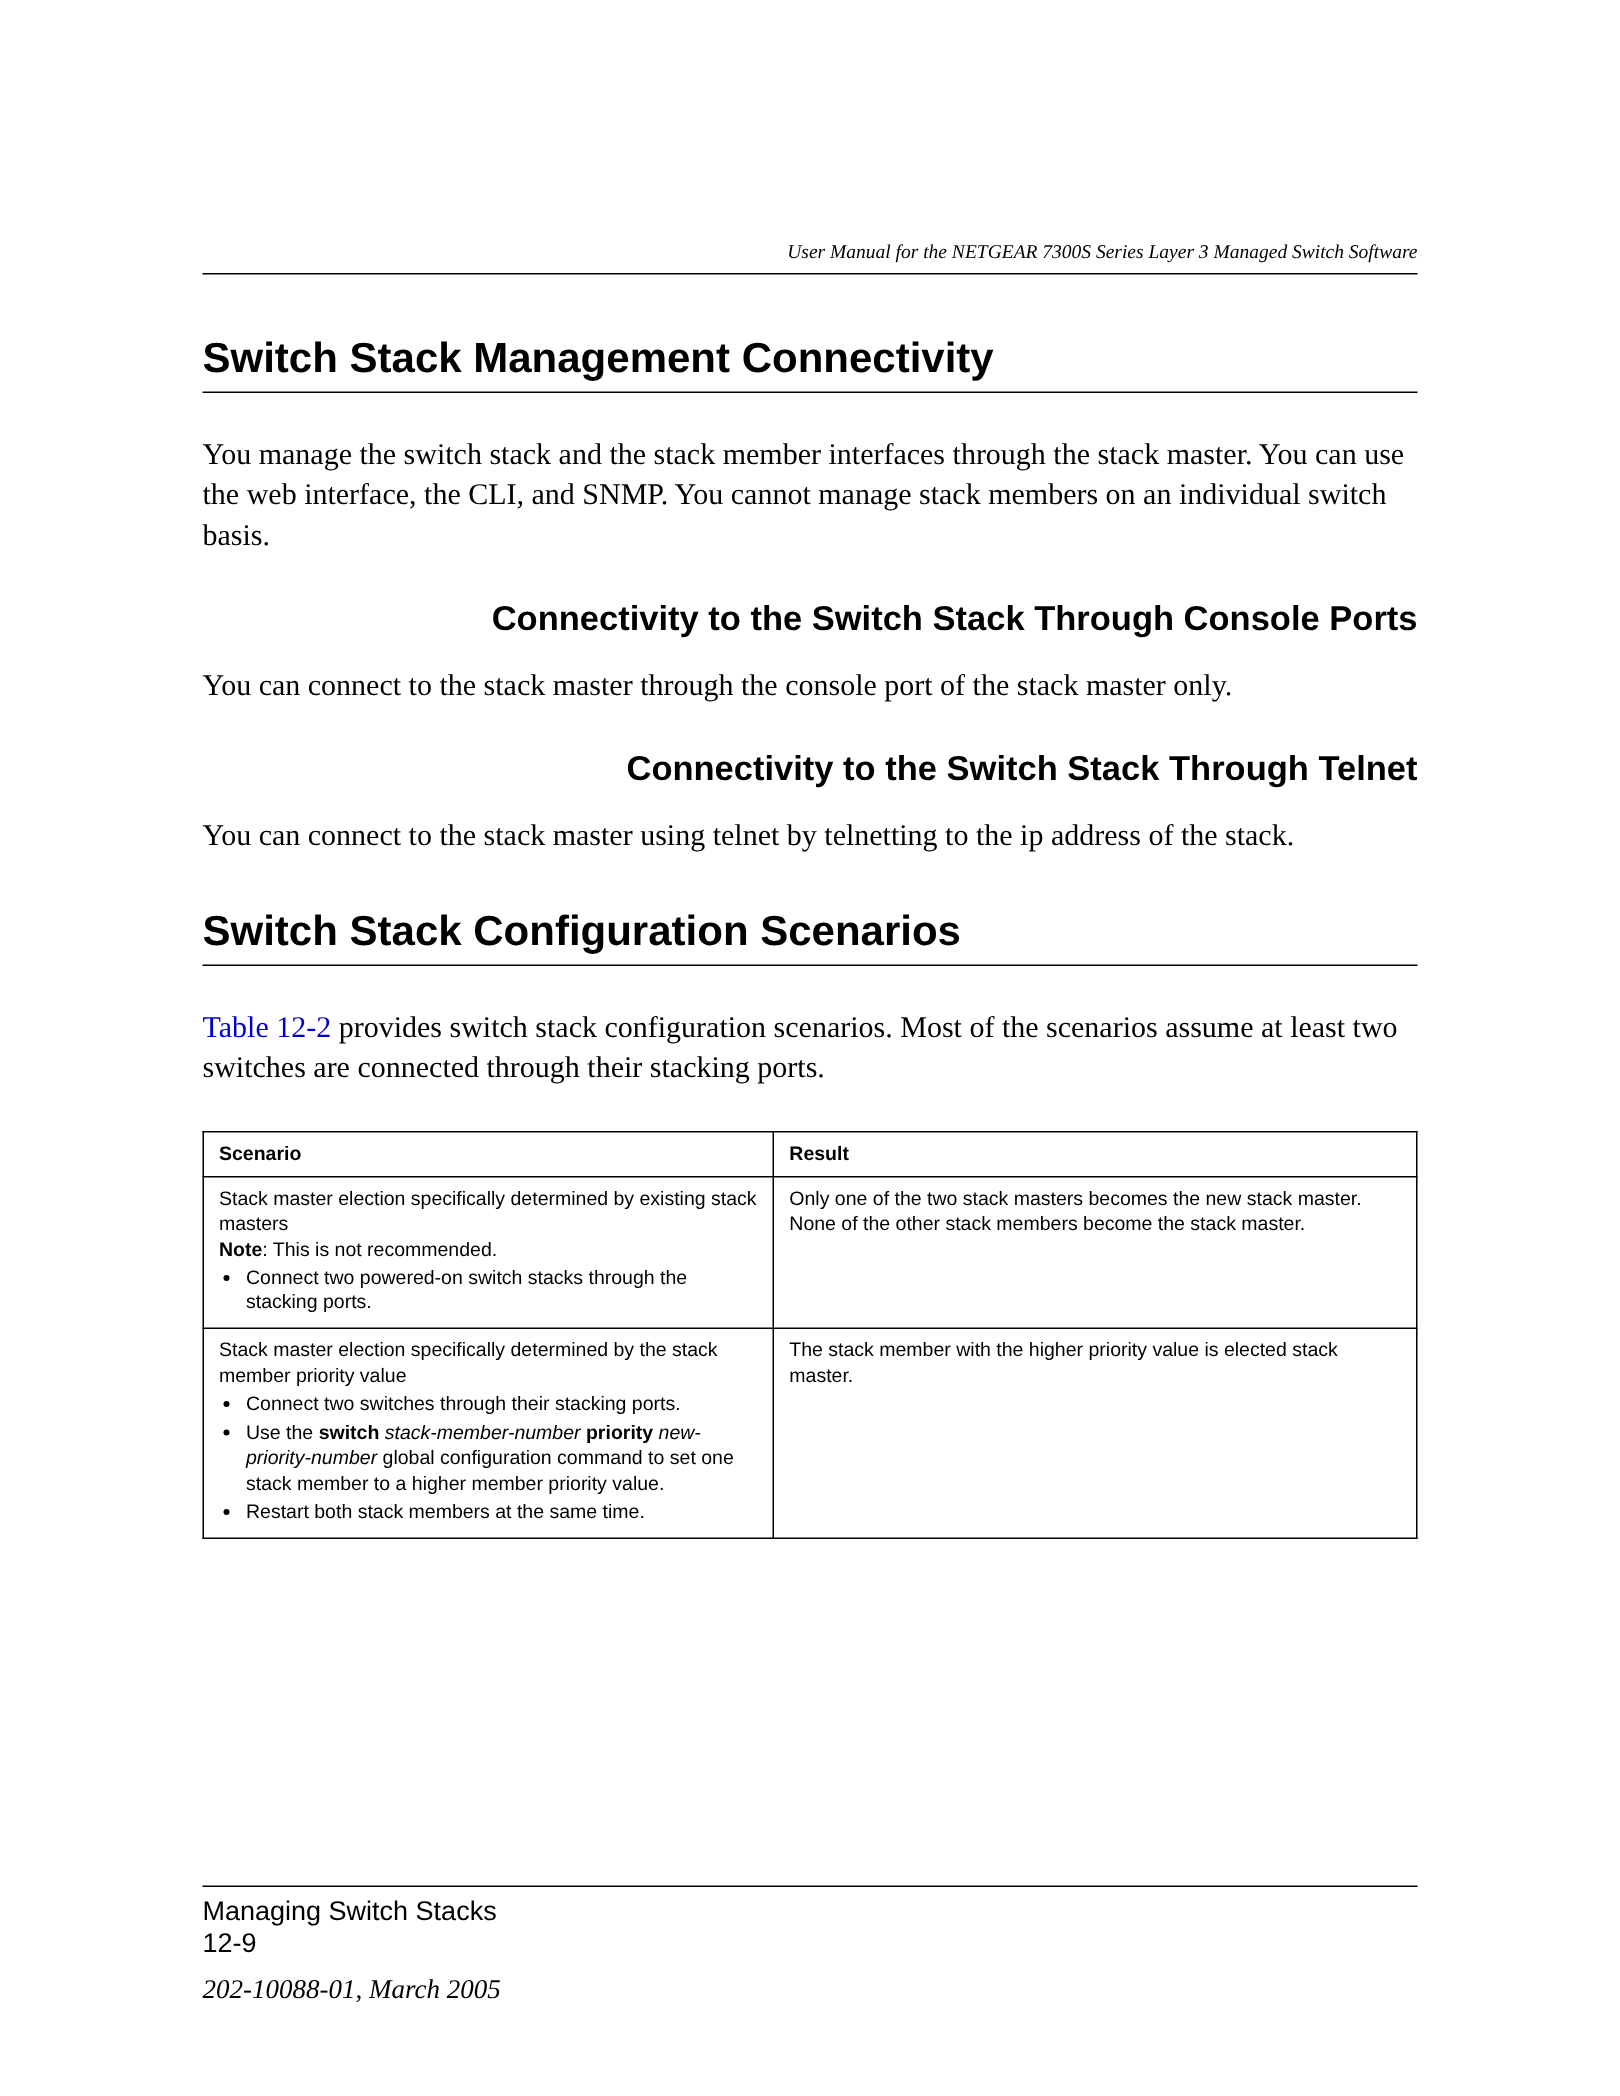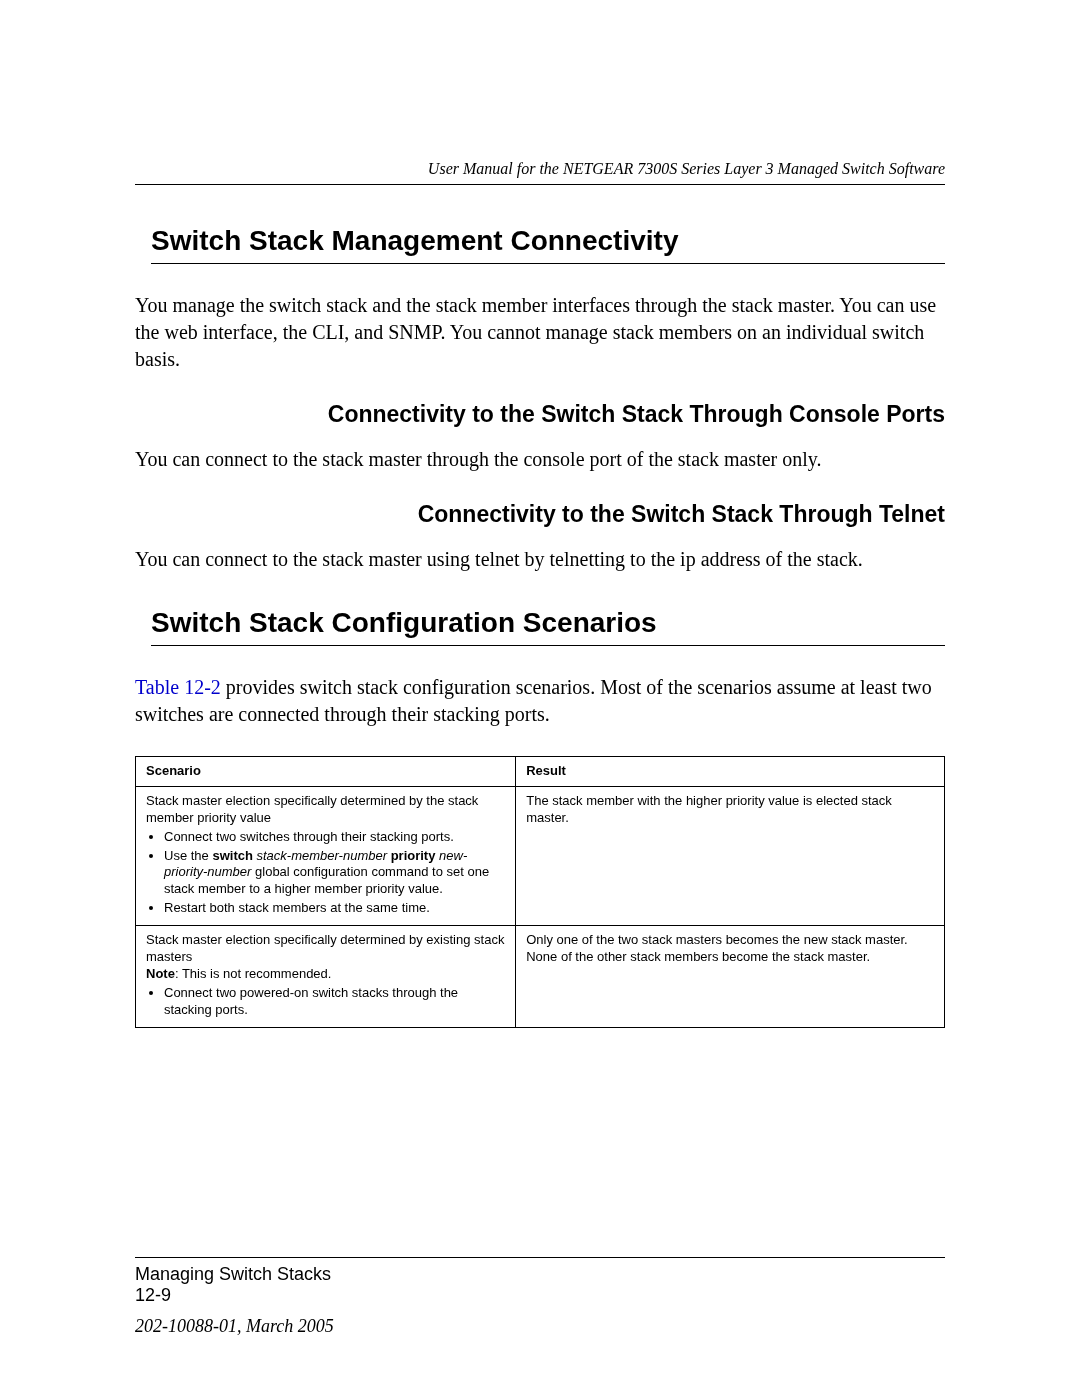--- a/index.html
+++ b/index.html
@@ -11,33 +11,33 @@
   }
   .page {
     width: 1080px;
     height: 1397px;
     padding: 160px 135px 0 135px;
     box-sizing: border-box;
     position: relative;
   }
   .header-title {
     font-style: italic;
-    font-size: 16px;
+    font-size: 13px;
     text-align: right;
     border-bottom: 1.5px solid #000;
     padding-bottom: 6px;
     margin-bottom: 40px;
   }
   h1.section {
     font-family: Helvetica, Arial, sans-serif;
     font-weight: 700;
     font-size: 28px;
     border-bottom: 1.5px solid #000;
     padding-bottom: 6px;
-    margin: 0 0 28px 16px;
+    margin: 0 0 28px 0;
   }
   p.body {
     font-size: 20px;
     line-height: 1.35;
     margin: 0 0 28px 0;
   }
   h2.sub {
     font-family: Helvetica, Arial, sans-serif;
     font-weight: 700;
     font-size: 23px;
@@ -126,40 +126,40 @@
   <table class="scenarios">
     <thead>
       <tr>
         <th style="width:47%">Scenario</th>
         <th>Result</th>
       </tr>
     </thead>
     <tbody>
       <tr>
         <td>
+          <span>Stack master election specifically determined by existing stack masters</span><br>
+          <b>Note</b><span>: This is not recommended.</span>
+          <ul class="cell-list">
+            <li>Connect two powered-on switch stacks through the stacking ports.</li>
+          </ul>
+        </td>
+        <td>Only one of the two stack masters becomes the new stack master. None of the other stack members become the stack master.</td>
+      </tr>
+      <tr>
+        <td>
           <span>Stack master election specifically determined by the stack member priority value</span>
           <ul class="cell-list">
             <li>Connect two switches through their stacking ports.</li>
             <li>
               <span>Use the </span><b>switch</b><i> stack-member-number </i><b>priority</b><i> new-priority-number</i><span> global configuration command to set one stack member to a higher member priority value.</span>
             </li>
             <li>Restart both stack members at the same time.</li>
           </ul>
         </td>
         <td>The stack member with the higher priority value is elected stack master.</td>
-      </tr>
-      <tr>
-        <td>
-          <span>Stack master election specifically determined by existing stack masters</span><br>
-          <b>Note</b><span>: This is not recommended.</span>
-          <ul class="cell-list">
-            <li>Connect two powered-on switch stacks through the stacking ports.</li>
-          </ul>
-        </td>
-        <td>Only one of the two stack masters becomes the new stack master. None of the other stack members become the stack master.</td>
       </tr>
     </tbody>
   </table>
 
   <div class="footer">
     <div class="footer-line"></div>
     <div class="footer-row">
       <span>Managing Switch Stacks</span>
       <span>12-9</span>
     </div>

